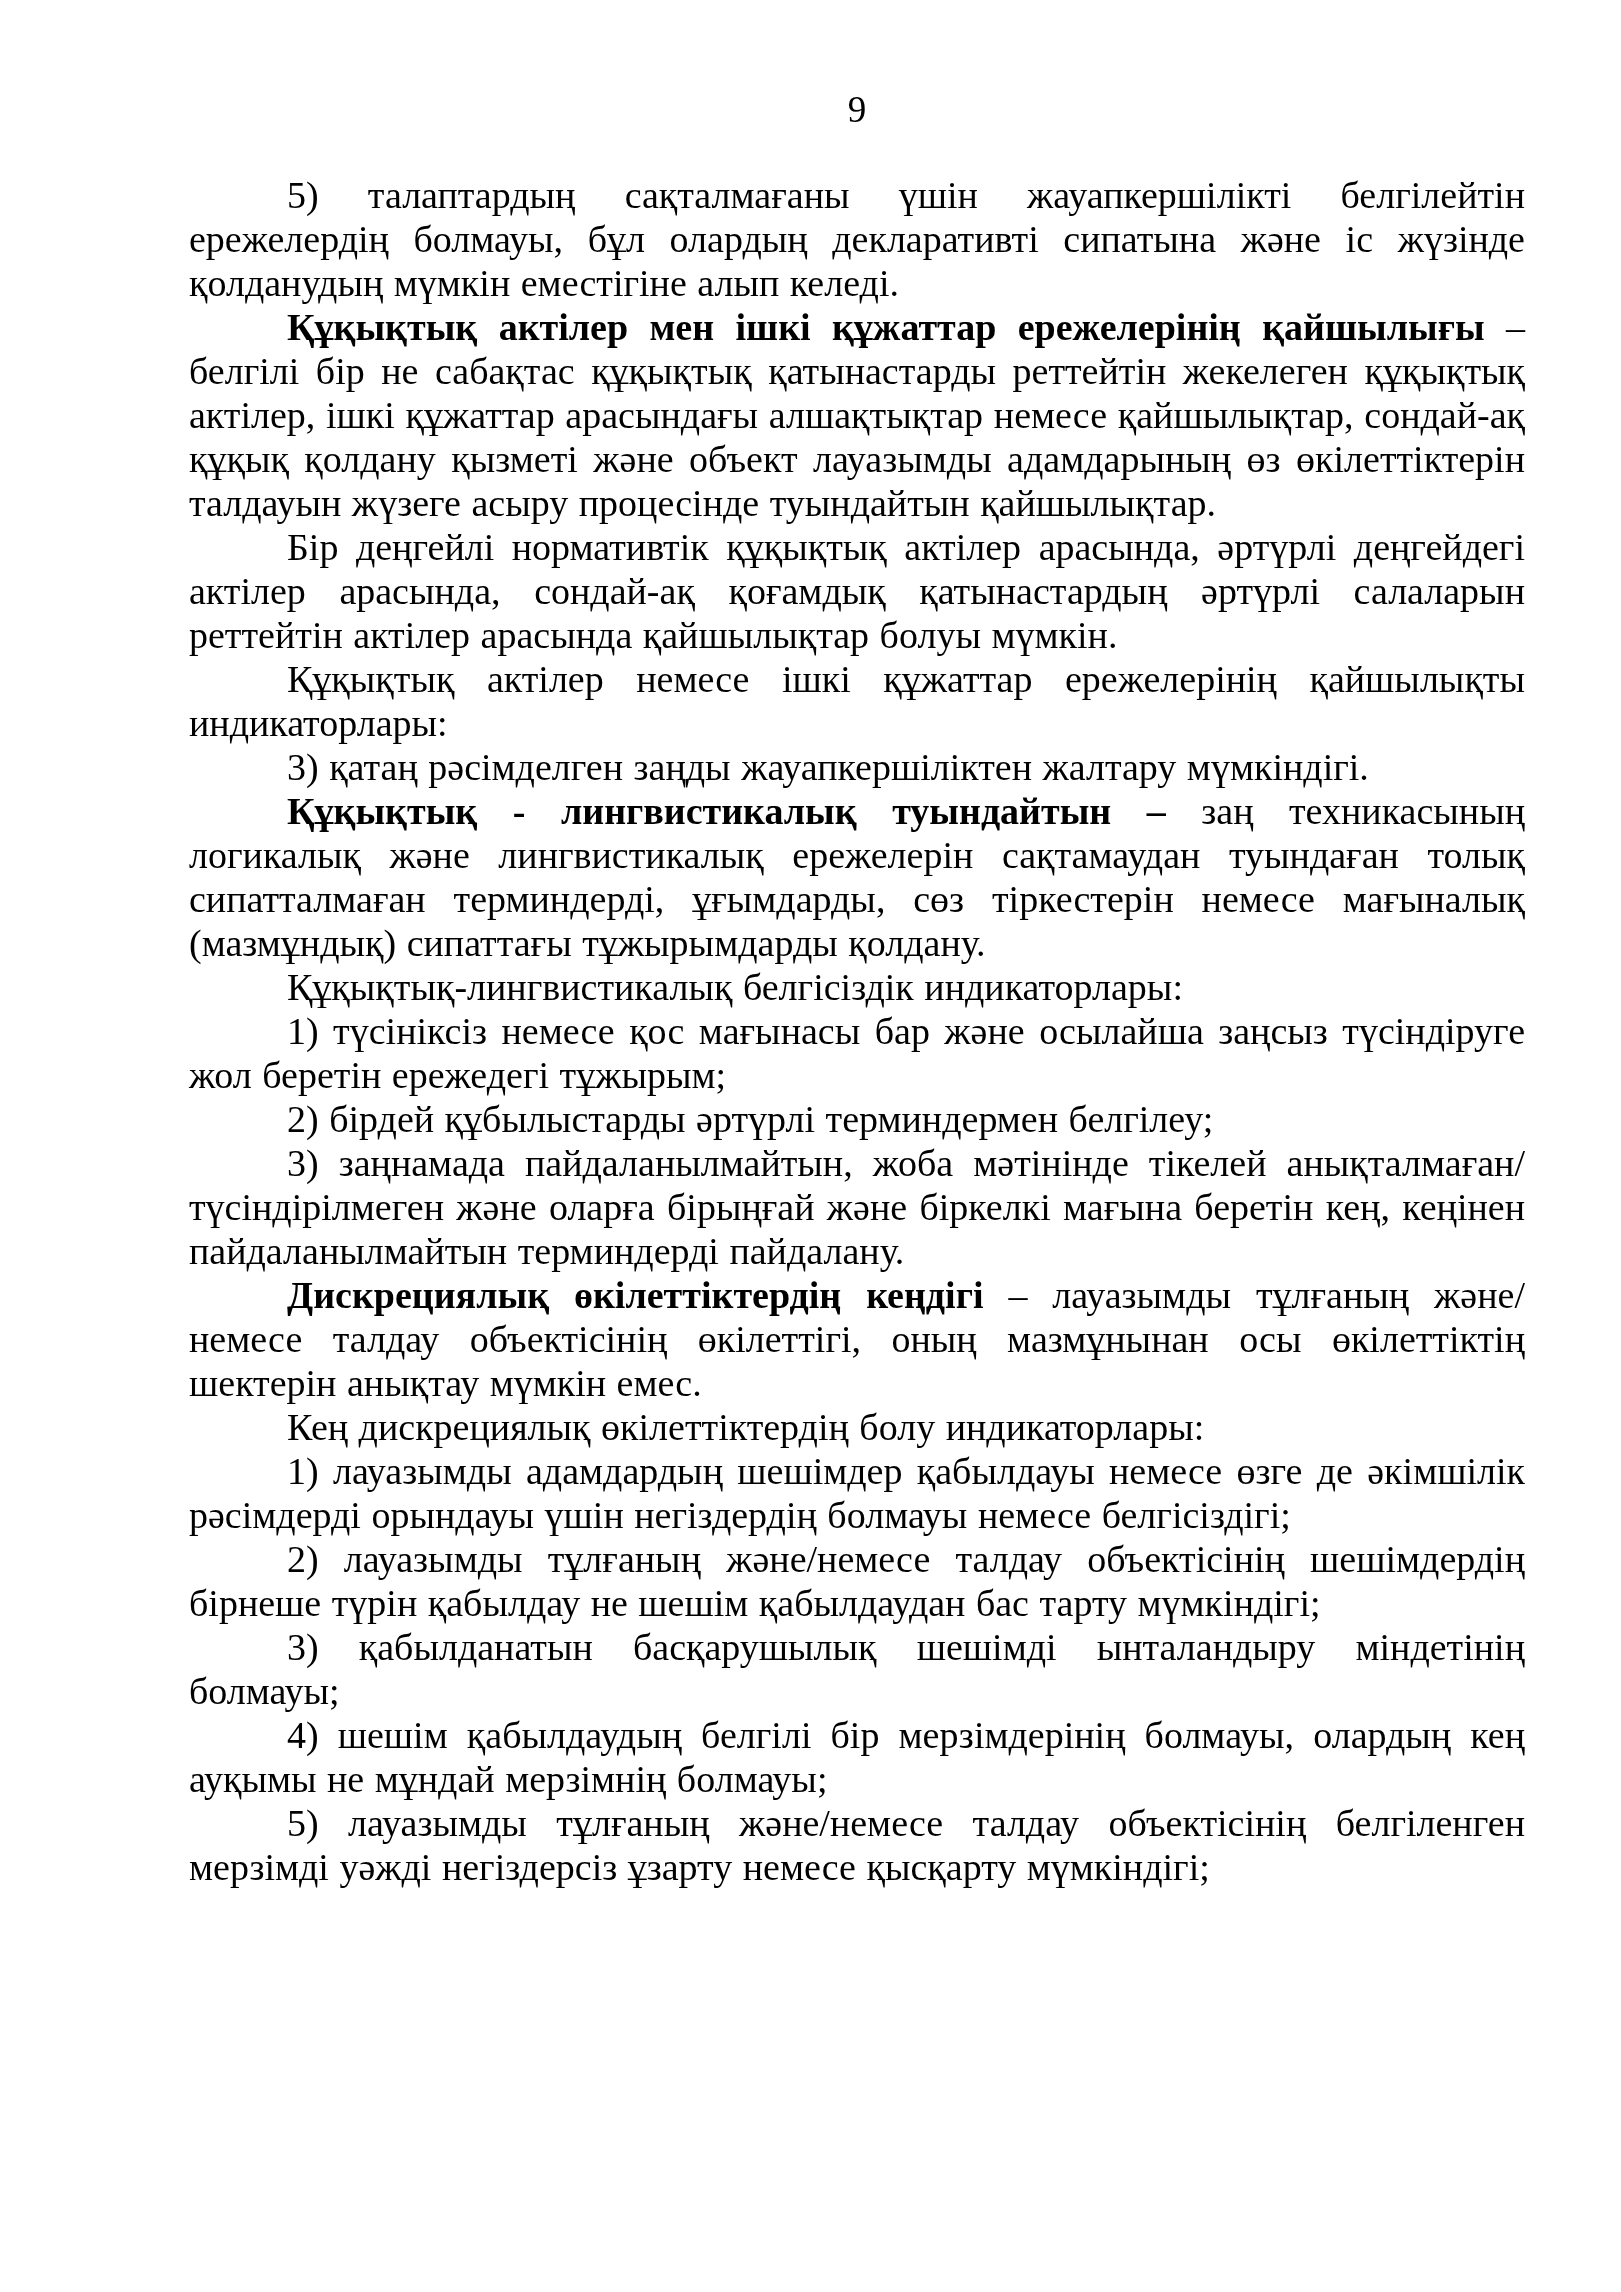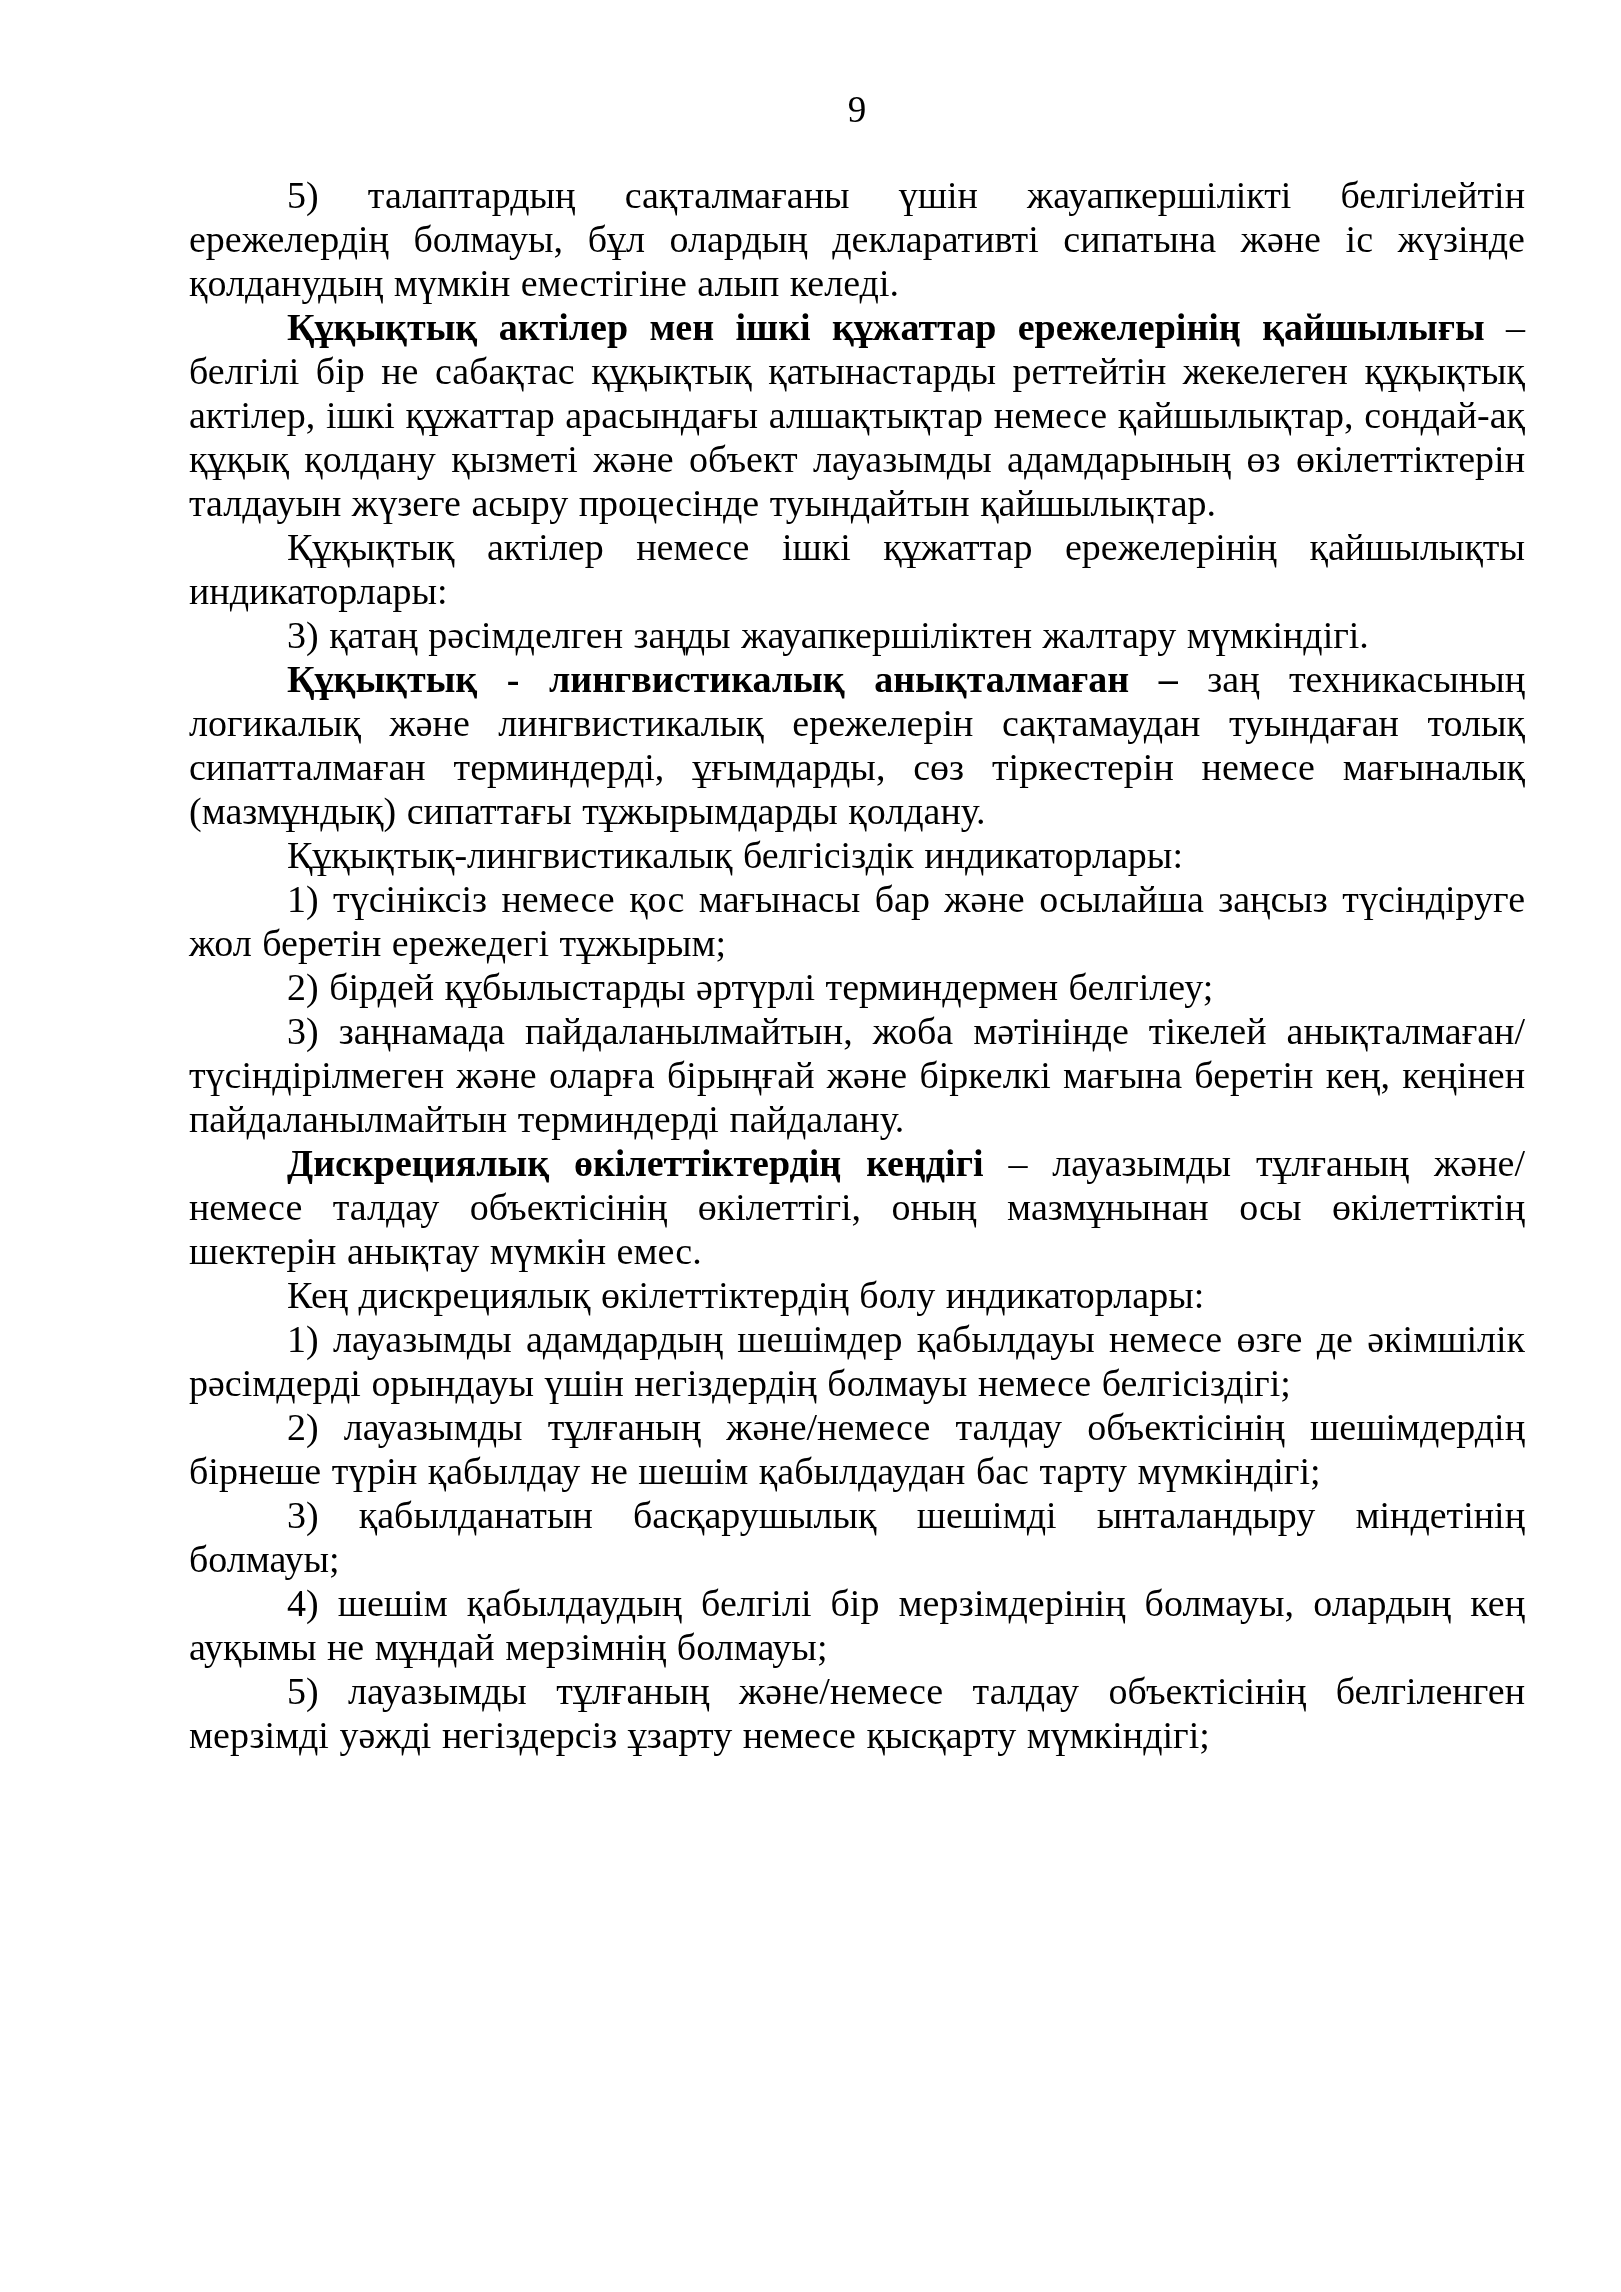--- a/index.html
+++ b/index.html
@@ -49,23 +49,24 @@
 </head>
 <body>
 
 <div class="page">
   <div class="page-number-row">
     <span>9</span>
   </div>
   <main class="doc-body">
       <p><span>5) талаптардың сақталмағаны үшін жауапкершілікті белгілейтін ережелердің болмауы, бұл олардың декларативті сипатына және іс жүзінде қолданудың мүмкін еместігіне алып келеді.</span></p>
       <p><strong>Құқықтық актілер мен ішкі құжаттар ережелерінің қайшылығы</strong><span> – белгілі бір не сабақтас құқықтық қатынастарды реттейтін жекелеген құқықтық актілер, ішкі құжаттар арасындағы алшақтықтар немесе қайшылықтар, сондай-ақ құқық қолдану қызметі және объект лауазымды адамдарының өз өкілеттіктерін талдауын жүзеге асыру процесінде туындайтын қайшылықтар.</span></p>
+      <p><span>Бір деңгейлі нормативтік құқықтық актілер арасында, әртүрлі деңгейдегі актілер арасында, сондай-ақ қоғамдық қатынастардың әртүрлі салаларын реттейтін актілер арасында қайшылықтар болуы мүмкін.</span></p>
       <p><span>Құқықтық актілер немесе ішкі құжаттар ережелерінің қайшылықты индикаторлары:</span></p>
       <p><span>3) қатаң рәсімделген заңды жауапкершіліктен жалтару мүмкіндігі.</span></p>
-      <p><strong>Құқықтық - лингвистикалық анықталмаған –</strong><span> заң техникасының логикалық және лингвистикалық ережелерін сақтамаудан туындаған толық сипатталмаған терминдерді, ұғымдарды, сөз тіркестерін немесе мағыналық (мазмұндық) сипаттағы тұжырымдарды қолдану.</span></p>
+      <p><strong>Құқықтық - лингвистикалық туындайтын –</strong><span> заң техникасының логикалық және лингвистикалық ережелерін сақтамаудан туындаған толық сипатталмаған терминдерді, ұғымдарды, сөз тіркестерін немесе мағыналық (мазмұндық) сипаттағы тұжырымдарды қолдану.</span></p>
       <p><span>Құқықтық-лингвистикалық белгісіздік индикаторлары:</span></p>
       <p><span>1) түсініксіз немесе қос мағынасы бар және осылайша заңсыз түсіндіруге жол беретін ережедегі тұжырым;</span></p>
       <p><span>2) бірдей құбылыстарды әртүрлі терминдермен белгілеу;</span></p>
       <p><span>3) заңнамада пайдаланылмайтын, жоба мәтінінде тікелей анықталмаған/түсіндірілмеген және оларға бірыңғай және біркелкі мағына беретін кең, кеңінен пайдаланылмайтын терминдерді пайдалану.</span></p>
       <p><strong>Дискрециялық өкілеттіктердің кеңдігі</strong><span> – лауазымды тұлғаның және/немесе талдау объектісінің өкілеттігі, оның мазмұнынан осы өкілеттіктің шектерін анықтау мүмкін емес.</span></p>
       <p><span>Кең дискрециялық өкілеттіктердің болу индикаторлары:</span></p>
       <p><span>1) лауазымды адамдардың шешімдер қабылдауы немесе өзге де әкімшілік рәсімдерді орындауы үшін негіздердің болмауы немесе белгісіздігі;</span></p>
       <p><span>2) лауазымды тұлғаның және/немесе талдау объектісінің шешімдердің бірнеше түрін қабылдау не шешім қабылдаудан бас тарту мүмкіндігі;</span></p>
       <p><span>3) қабылданатын басқарушылық шешімді ынталандыру міндетінің болмауы;</span></p>
       <p><span>4) шешім қабылдаудың белгілі бір мерзімдерінің болмауы, олардың кең ауқымы не мұндай мерзімнің болмауы;</span></p>

